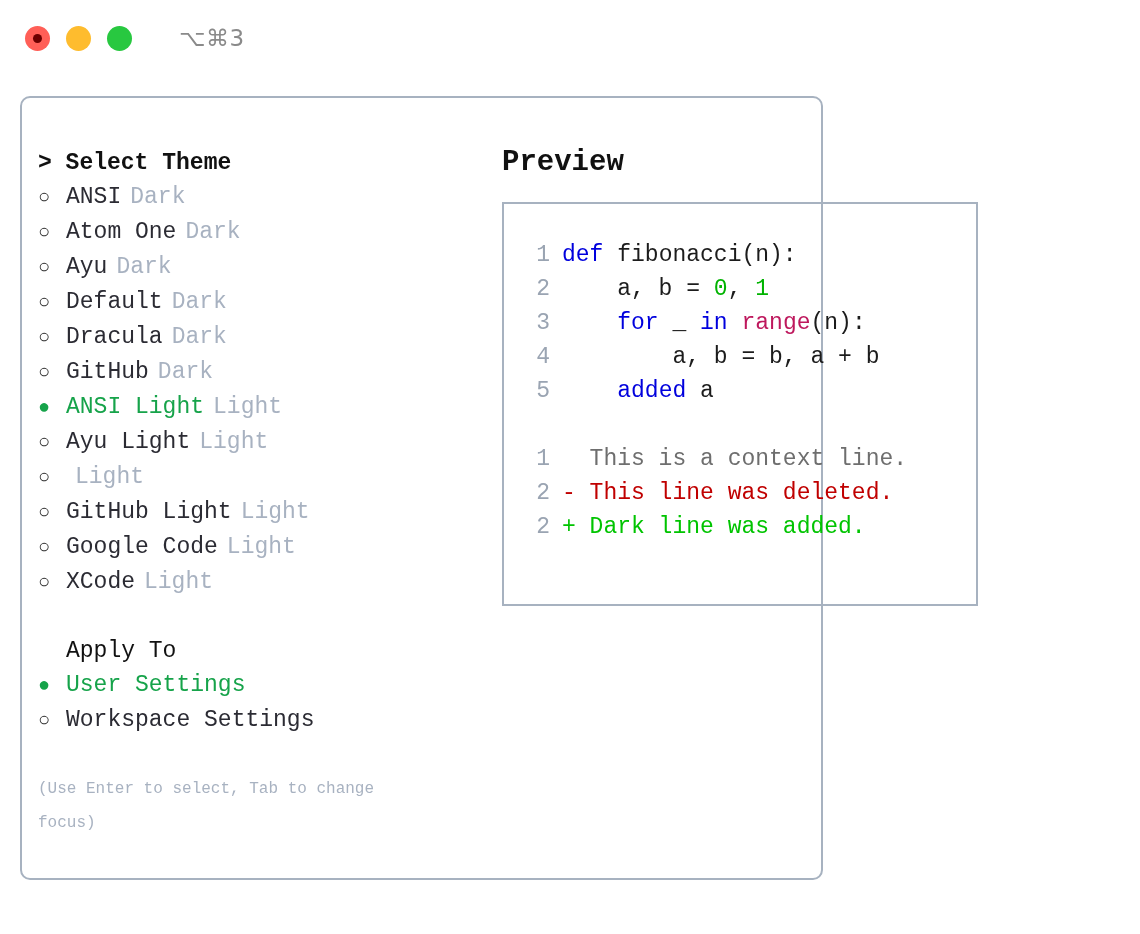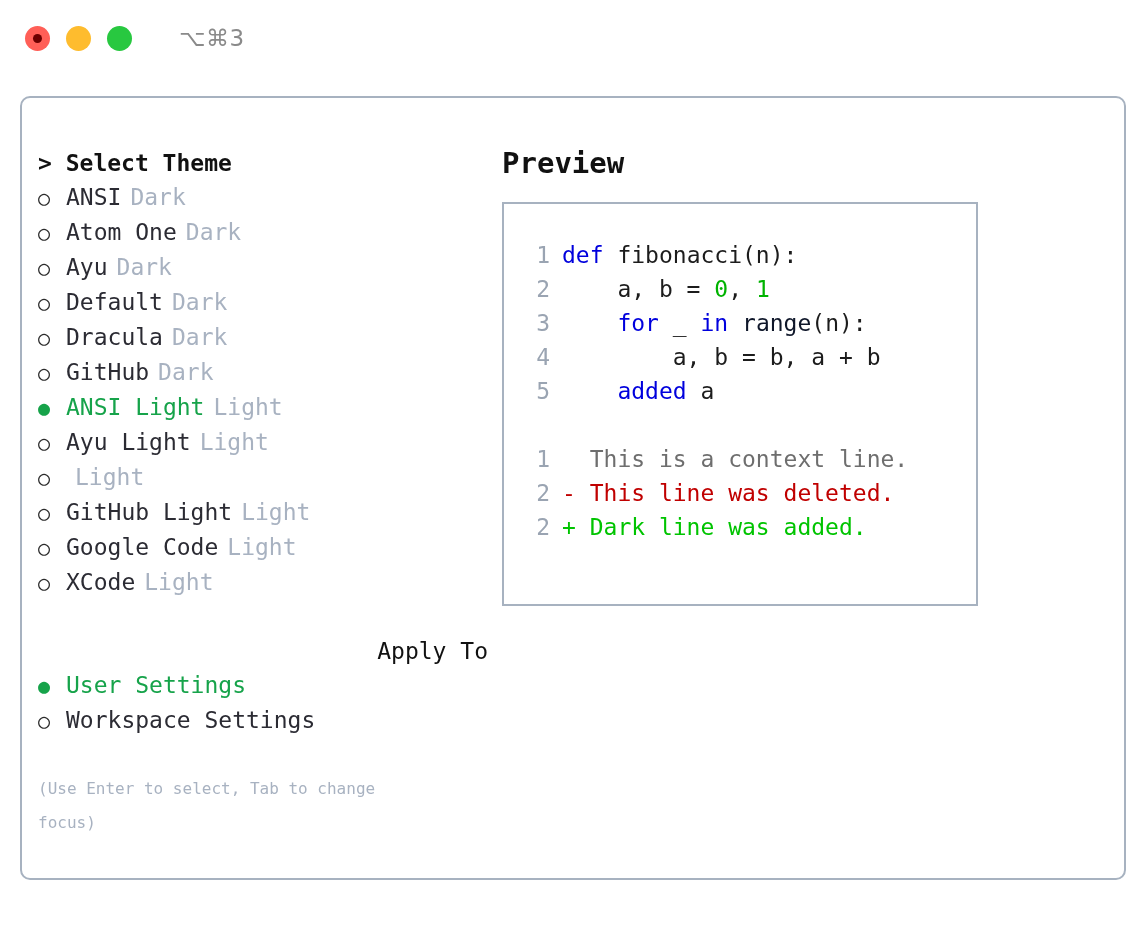--- a/index.html
+++ b/index.html
@@ -61,25 +61,26 @@
     font-size: 23px;
     font-family: "DejaVu Sans", sans-serif;
     letter-spacing: 0.5px;
     line-height: 1;
   }
   
   .panel {
     position: absolute;
     left: 20px;
     top: 96px;
-    width: 1106px;
+    width: 803px;
     height: 784px;
     border: 2px solid #a7b2c0;
     border-radius: 10px;
     box-sizing: border-box;
+    font-family: Liberation Mono, monospace;
   }
   .panel-inner {
     position: relative;
     width: 100%;
     height: 100%;
     padding: 44px 0 0 0;
     box-sizing: border-box;
   }
   
   .left-col {
@@ -117,21 +118,20 @@
   }
   .subsection {
     margin-top: 34px;
   }
   .apply-title {
     font-size: 23px;
     color: #111111;
     line-height: 34px;
     padding-left: 28px;
     white-space: pre;
-    text-align: right;
   }
   .hint {
     margin-top: 34px;
     font-size: 16px;
     line-height: 34px;
     color: #a8b2c1;
     width: 400px;
     white-space: pre-wrap;
   }
   
@@ -164,21 +164,21 @@
   }
   .lineno {
     width: 30px;
     flex: 0 0 30px;
     color: #9aa4b2;
     text-align: right;
     margin-right: 12px;
   }
   .code-text { color: #1c1c1c; }
   .tok-kw   { color: #0000dd; }
-  .tok-fn   { color: #0f172a; }
+  .tok-fn   { color: #be185d; }
   .tok-num  { color: #00b300; }
   .blank-line { height: 34px; }
   .diff-ctx { color: #6e6e6e; }
   .diff-del { color: #c00000; }
   .diff-add { color: #00c400; }
 </style>
 </head>
 <body>
 
 <div class="app-window">

